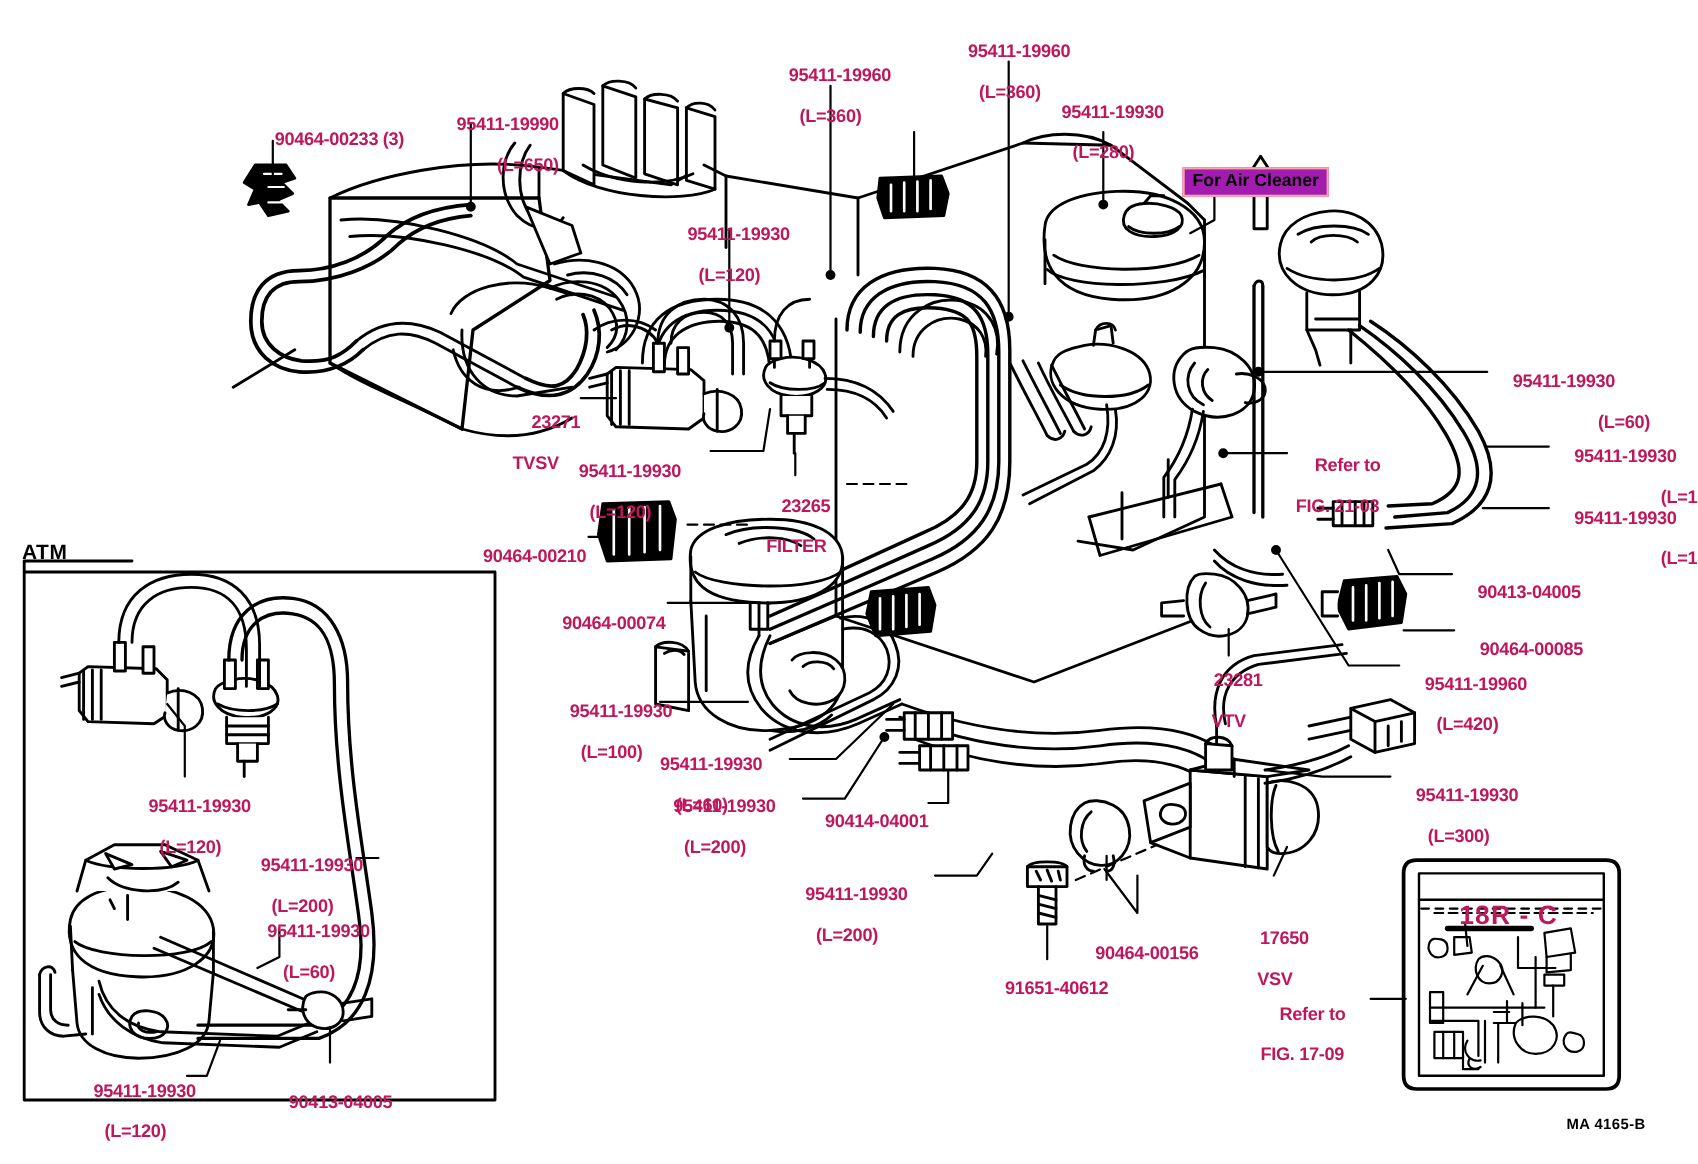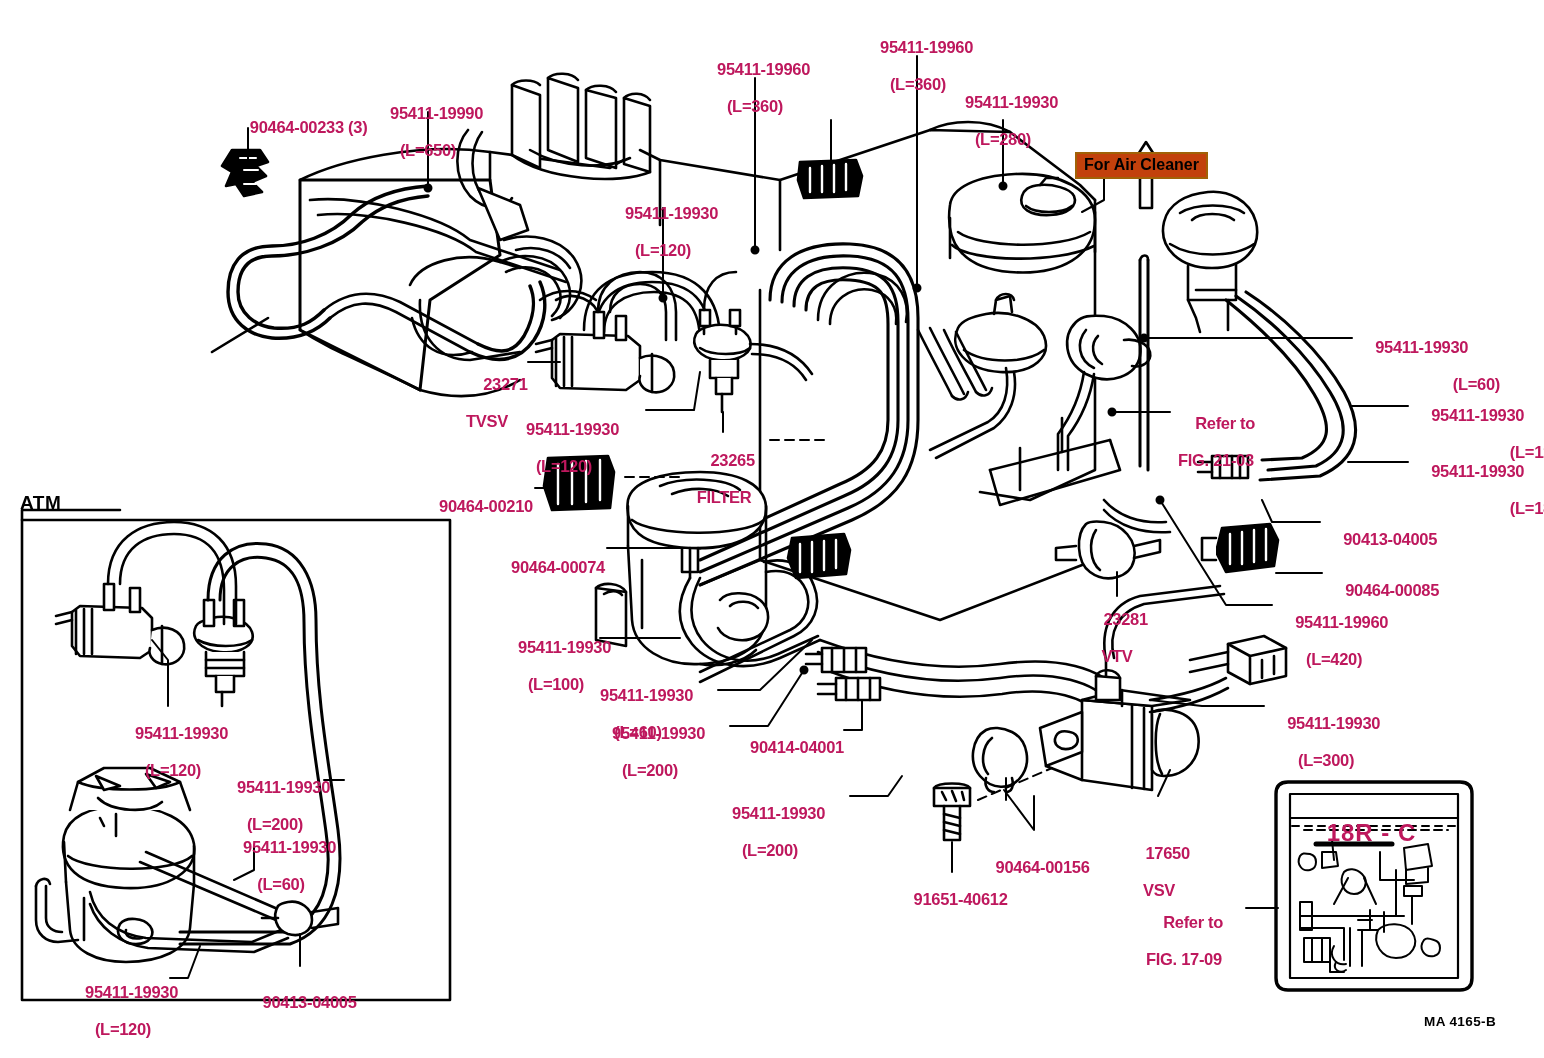--- a/index.html
+++ b/index.html
@@ -25,25 +25,25 @@
     line-height:1.12;
     white-space:pre;
     color:#be185d;
   }
   .lbl.c{text-align:center;}
   .lbl.r{text-align:right;}
   .lbl.l{text-align:left;}
   .lbl .sub{display:block;font-weight:bold;}
   .boxlabel{
     position:absolute;
-    border:2px solid #a16207;
+    border:2px solid #fca5a5;
     padding:2px 7px 3px 7px;
     font-size:16px;
     font-weight:bold;
-    background:#c2410c;
+    background:#a21caf;
     white-space:nowrap;
   }
   .atmtitle{
     position:absolute;
     font-size:19px;
     font-weight:bold;
     letter-spacing:0.5px;
   }
   .code{
     position:absolute;
@@ -481,21 +481,21 @@
         <path d="M170,978 L188,978 L200,946"></path>
         <path d="M300,966 L300,934"></path>
       </g>
     </g>
   </svg>
 
   <div class="lbl c" style="left:200px;top:100px;width:200px;">
     <span>90464-00233 (3)</span>
   </div>
 
-  <div class="lbl c" style="left:348px;top:86px;width:160px;">
+  <div class="lbl c" style="left:348px;top:86px;width:160px;text-align:right;">
     <span>95411-19990</span>
     <span class="sub">(L=650)</span>
   </div>
 
   <div class="lbl c" style="left:675px;top:42px;width:160px;">
     <span>95411-19960</span>
     <span class="sub">(L=360)</span>
   </div>
 
   <div class="lbl c" style="left:838px;top:20px;width:160px;">

